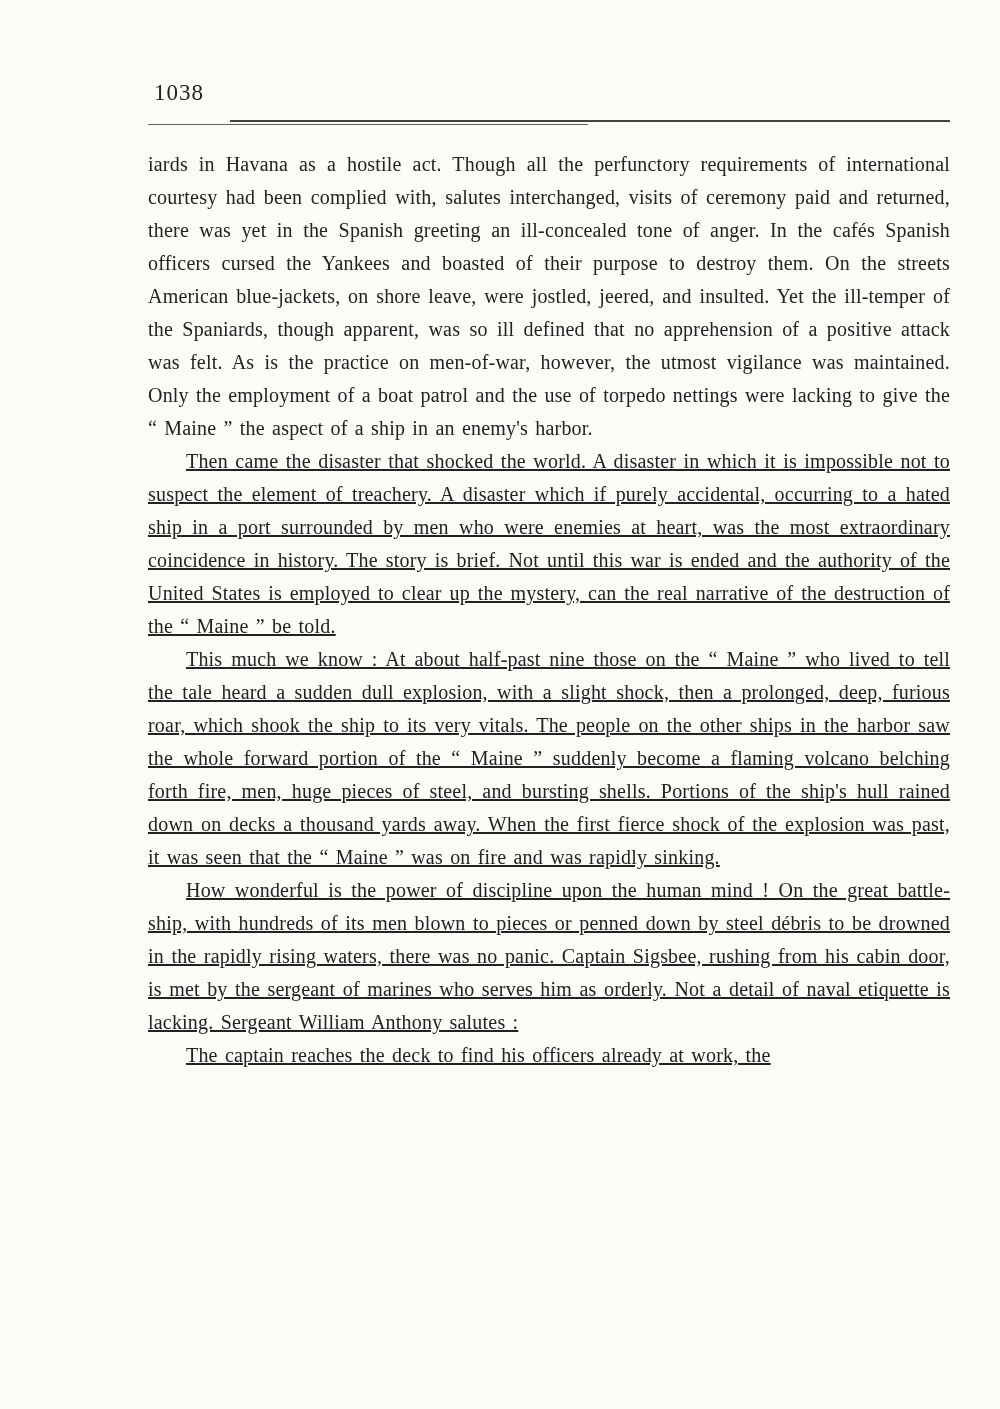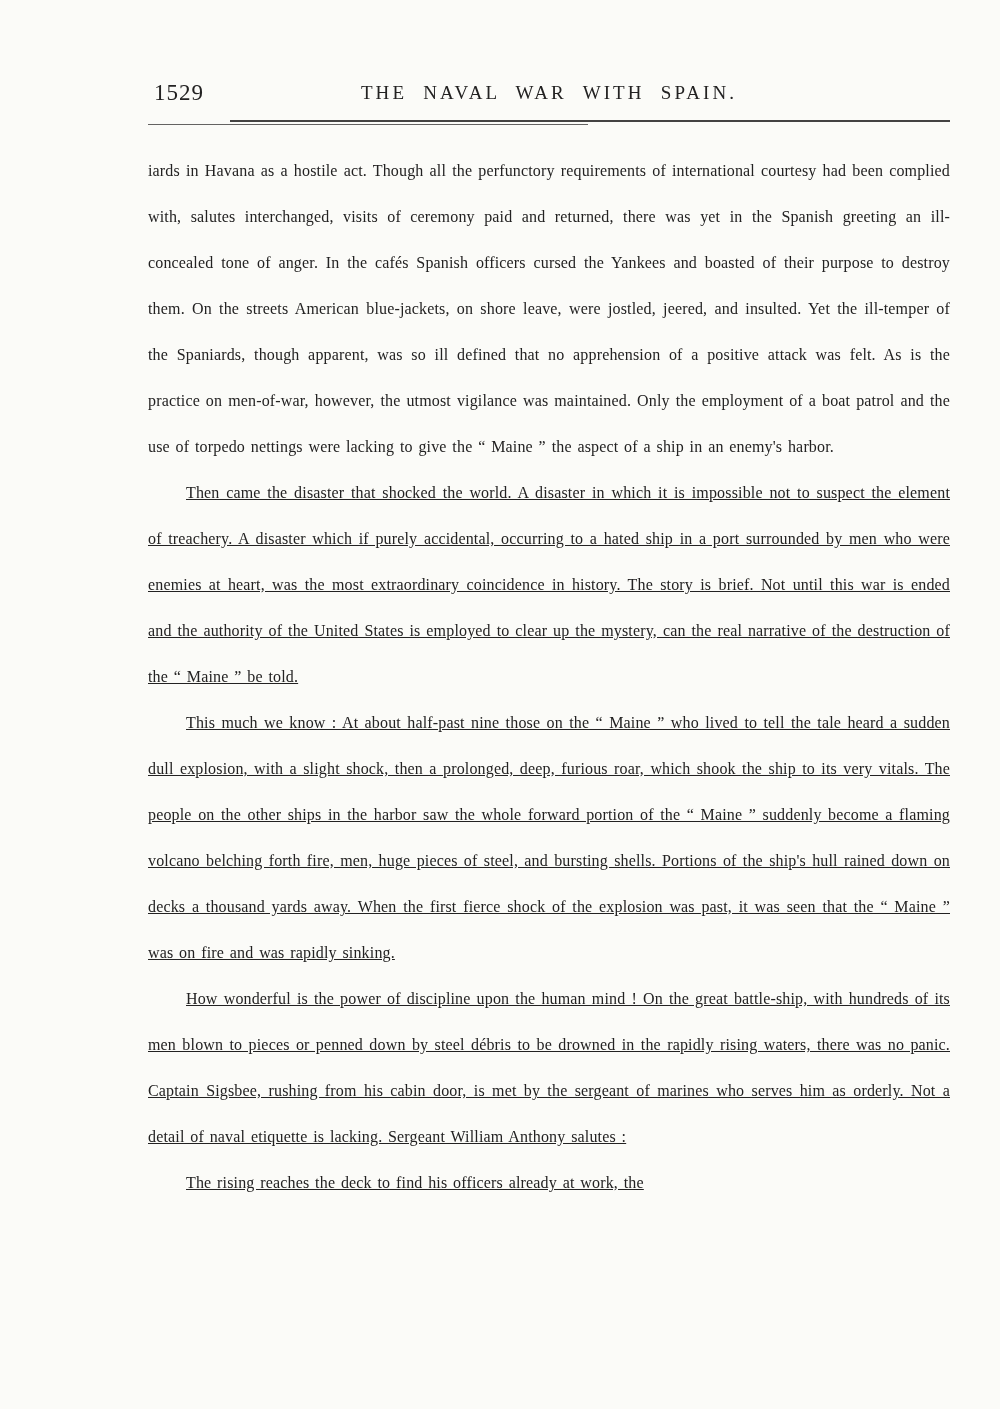--- a/index.html
+++ b/index.html
@@ -57,49 +57,48 @@
     opacity:.85;
   }
   .header-rule .rule-b{
     position:absolute;
     top:4px; left:0; width:440px;
     height:1px;
     background:var(--ink);
     opacity:.7;
   }
   .body-text p{
-    font-size:16px;
-    line-height:46px;
+    font-size:20px;
+    line-height:33px;
     text-align:justify;
     word-spacing:0.10em;
     letter-spacing:0.01em;
   }
   .body-text p.indent{
     text-indent:38px;
     text-decoration:underline;
   }
 </style>
 </head>
 <body>
 
 <div class="page">
   <div class="text-block">
 
     <div class="page-header">
-      <span class="page-number">1529</span>
-      <div class="page-title">THE NAVAL WAR WITH SPAIN.</div>
+      <span class="page-number">1038</span>
     </div>
 
     <div class="header-rule">
       <div class="rule-a"></div>
       <div class="rule-b"></div>
     </div>
 
     <div class="body-text">
       <p>iards in Havana as a hostile act.  Though all the perfunctory requirements of international courtesy had been complied with, salutes interchanged, visits of ceremony paid and returned, there was yet in the Spanish greeting an ill-concealed tone of anger.  In the cafés Spanish officers cursed the Yankees and boasted of their purpose to destroy them.  On the streets American blue-jackets, on shore leave, were jostled, jeered, and insulted. Yet the ill-temper of the Spaniards, though apparent, was so ill defined that no apprehension of a positive attack was felt.  As is the practice on men-of-war, however, the utmost vigilance was maintained.  Only the employment of a boat patrol and the use of torpedo nettings were lacking to give the “ Maine ” the aspect of a ship in an enemy's harbor.</p>
       <p class="indent">Then came the disaster that shocked the world.  A disaster in which it is impossible not to suspect the element of treachery.  A disaster which if purely accidental, occurring to a hated ship in a port surrounded by men who were enemies at heart, was the most extraordinary coincidence in history.  The story is brief.  Not until this war is ended and the authority of the United States is employed to clear up the mystery, can the real narrative of the destruction of the “ Maine ” be told.</p>
       <p class="indent">This much we know :  At about half-past nine those on the “ Maine ” who lived to tell the tale heard a sudden dull explosion, with a slight shock, then a prolonged, deep, furious roar, which shook the ship to its very vitals.  The people on the other ships in the harbor saw the whole forward portion of the “ Maine ” suddenly become a flaming volcano belching forth fire, men, huge pieces of steel, and bursting shells.  Portions of the ship's hull rained down on decks a thousand yards away.  When the first fierce shock of the explosion was past, it was seen that the “ Maine ” was on fire and was rapidly sinking.</p>
       <p class="indent">How wonderful is the power of discipline upon the human mind !  On the great battle-ship, with hundreds of its men blown to pieces or penned down by steel débris to be drowned in the rapidly rising waters, there was no panic.  Captain Sigsbee, rushing from his cabin door, is met by the sergeant of marines who serves him as orderly.  Not a detail of naval etiquette is lacking.  Sergeant William Anthony salutes :</p>
-      <p class="indent">The rising reaches the deck to find his officers already at work, the</p>
+      <p class="indent">The captain reaches the deck to find his officers already at work, the</p>
     </div>
 
   </div>
 </div>
 
 </body></html>

